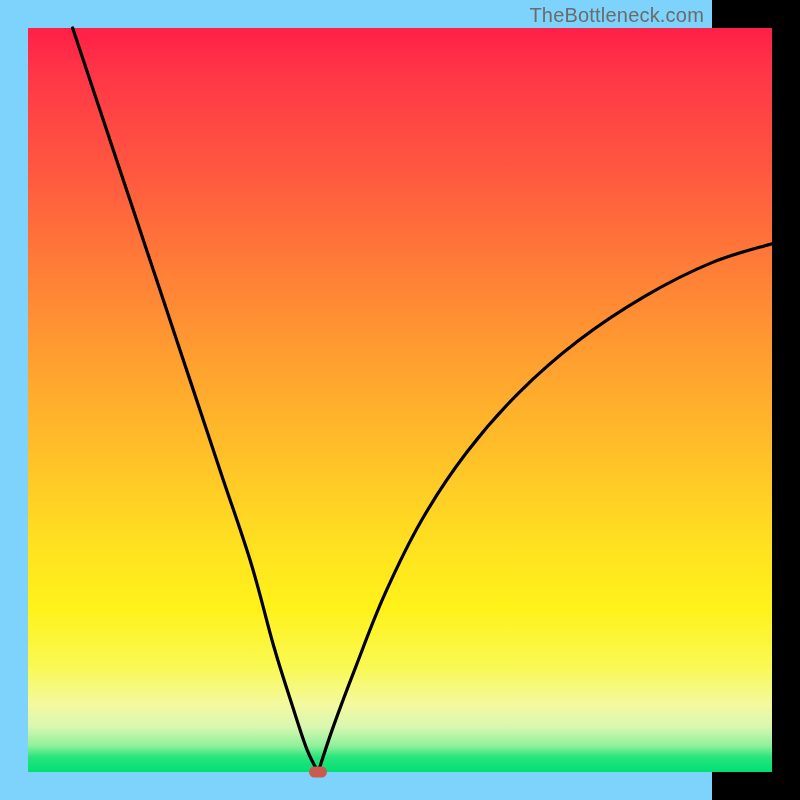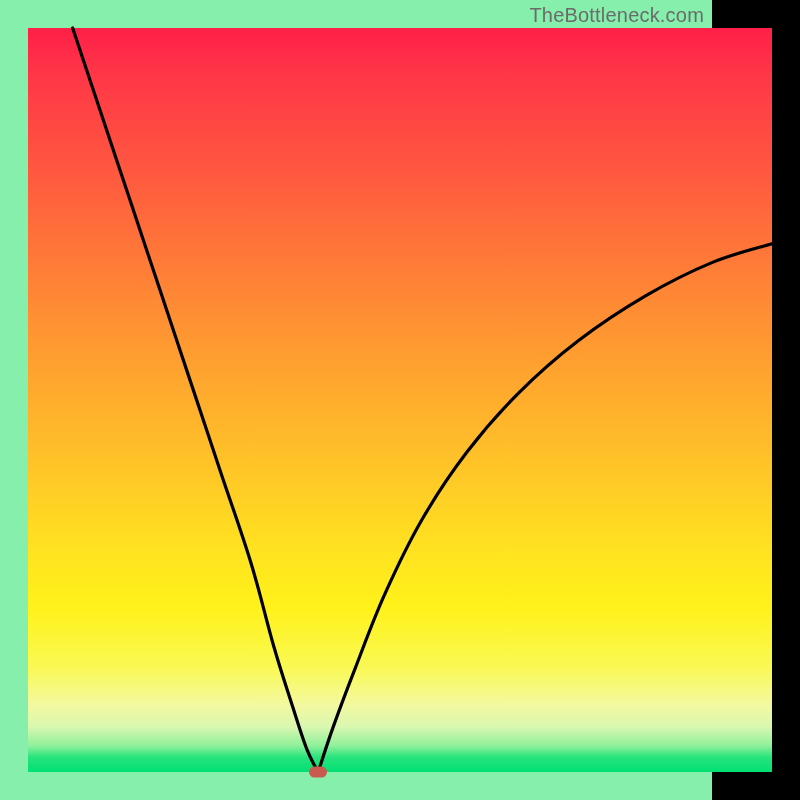--- a/index.html
+++ b/index.html
@@ -8,21 +8,21 @@
     width: 800px;
     height: 800px;
     background: #000;
     font-family: Arial, Helvetica, sans-serif;
     overflow: hidden;
   }
   .frame {
     position: relative;
     width: 712px;
     height: 800px;
-    background: #86efac;
+    background: #7dd3fc;
   }
   .plot-area {
     position: absolute;
     left: 28px;
     top: 28px;
     width: 744px;
     height: 744px;
     
     background: linear-gradient(to bottom,
       #ff1f47 0%,

